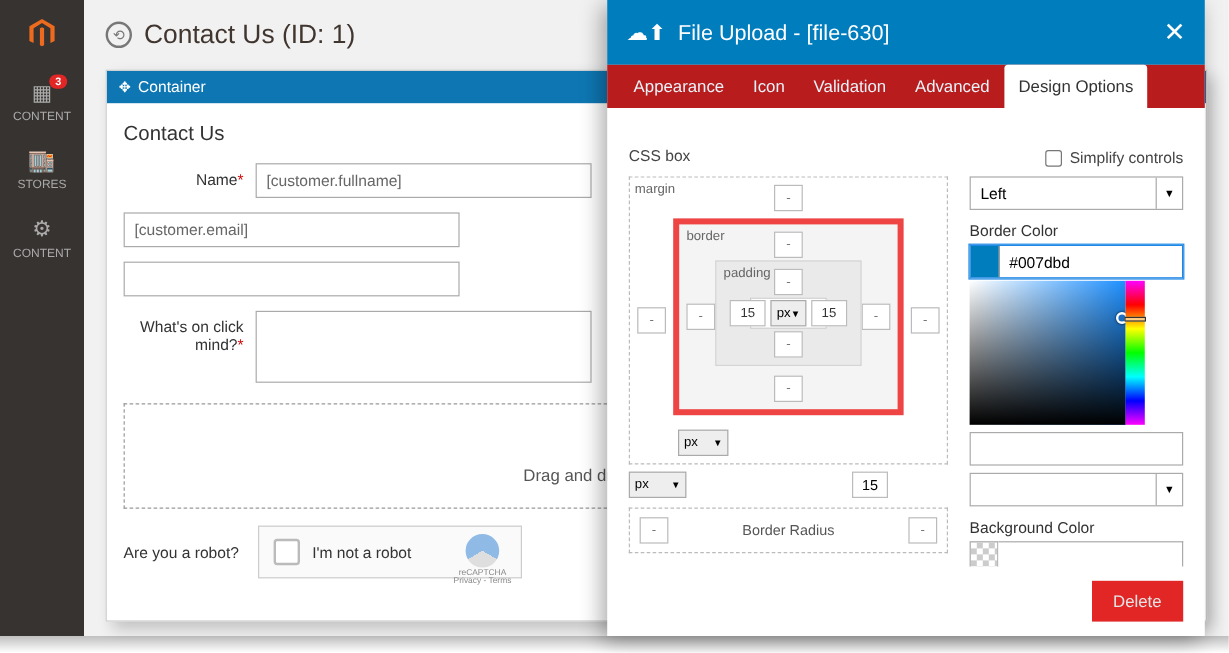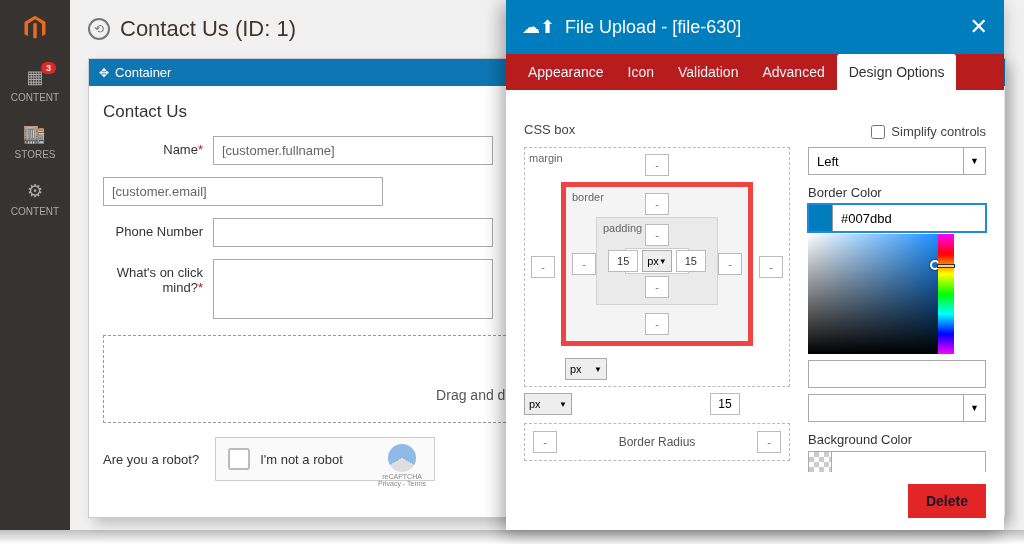--- a/index.html
+++ b/index.html
@@ -102,21 +102,21 @@
 .hue-bar { width: 16px; background: linear-gradient(to bottom, #f0f, #f00, #ff0, #0f0, #0ff, #00f, #f0f); position: relative; }
 .hue-cursor { position: absolute; width: 18px; height: 4px; border: 1px solid #333; background: rgba(255,255,255,.5); left: -1px; top: 30px; }
 
 .plain-input { width: 100%; height: 28px; border: 1px solid #aaa; background: #fff; }
 .plain-select { width: 100%; height: 28px; border: 1px solid #aaa; display: flex; align-items: center; justify-content: flex-end; background: #fff; }
 .plain-select .caret-box { border-left: 1px solid #aaa; width: 22px; height: 100%; display: flex; align-items: center; justify-content: center; font-size: 9px; }
 
 .transparency-swatch { width: 24px; height: 24px; border: 1px solid #aaa; background: repeating-conic-gradient(#ccc 0 25%, #fff 0 50%) 0 0/10px 10px; }
 
 .modal-footer { padding: 12px 18px; display: flex; justify-content: flex-end; gap: 10px; }
-.btn { padding: 9px 18px; font-size: 14px; color: #0f172a; border: none; cursor: pointer; font-weight: bold; }
+.btn { padding: 9px 18px; font-size: 14px; color: #e5e5e5; border: none; cursor: pointer; font-weight: normal; }
 .btn-danger { background: #e22626; }
 .btn-primary { background: #007dbd; }
 
 .page-shadow { position: absolute; left: 0; top: 530px; width: 1024px; height: 14px; background: linear-gradient(to bottom, rgba(0,0,0,.25), transparent); }
 </style>
 </head>
 <body>
 
 <div class="admin-sidebar">
   <div class="admin-logo">
@@ -159,21 +159,20 @@
       <div class="form-title">Contact Us</div>
 
       <div class="form-row">
         <div class="form-label"><span>Name</span><span class="req">*</span></div>
         <div class="form-input"><input value="[customer.fullname]" style=""></div>
       </div>
       <div class="form-row">
         <div class="form-input"><input value="[customer.email]" style=""></div>
       </div>
       <div class="form-row">
-        <div class="form-label"><span>Phone Number</span></div>
         <div class="form-input"><input style=""></div>
       </div>
       <div class="form-row">
         <div class="form-label"><span>What's on click mind?</span><span class="req">*</span></div>
         <div class="form-input"><textarea style=""></textarea></div>
       </div>
 
       <div class="dropzone">
         <span class="cloud">☁⬆</span>
         <span>Drag and drop files or click to select</span>

